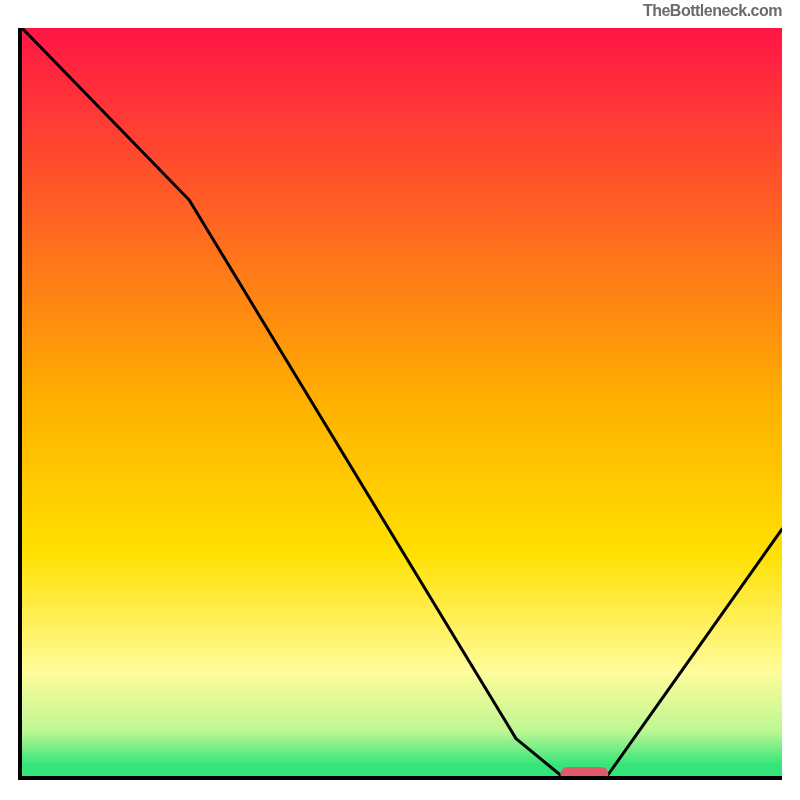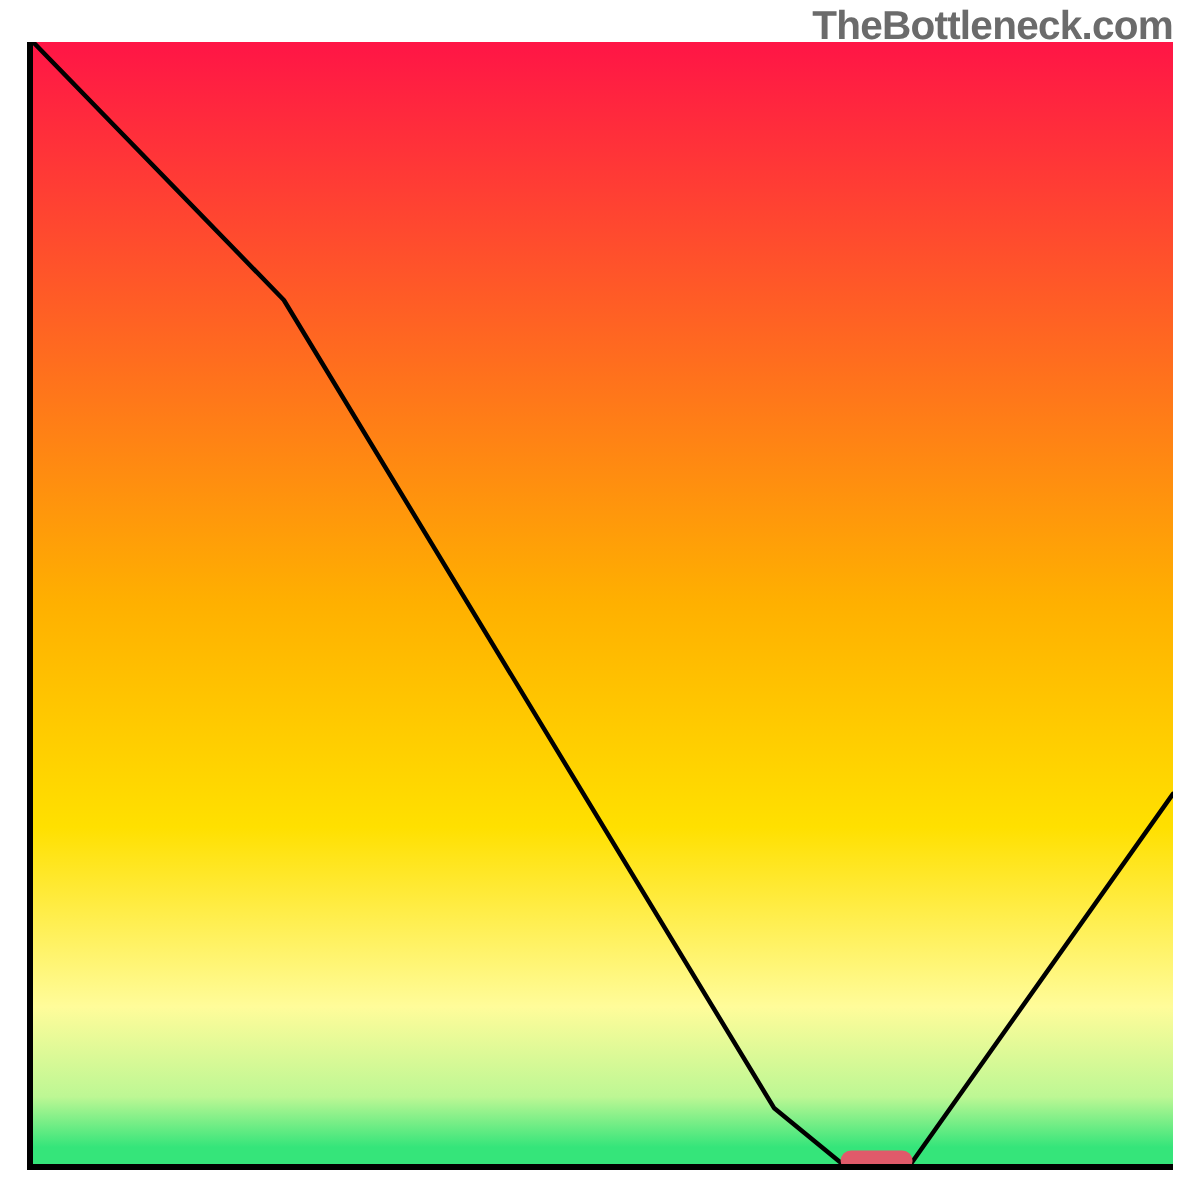--- a/index.html
+++ b/index.html
@@ -8,21 +8,21 @@
     background: #ffffff;
     width: 800px;
     height: 800px;
     position: relative;
     font-family: Arial, Helvetica, sans-serif;
   }
   .watermark {
     position: absolute;
     top: 2px;
     right: 18px;
-    font-size: 27px;
+    font-size: 16px;
     font-weight: bold;
     color: #6b6b6b;
     letter-spacing: -0.5px;
   }
   .plot-area {
     position: absolute;
     left: 18px;
     top: 28px;
     width: 764px;
     height: 752px;

